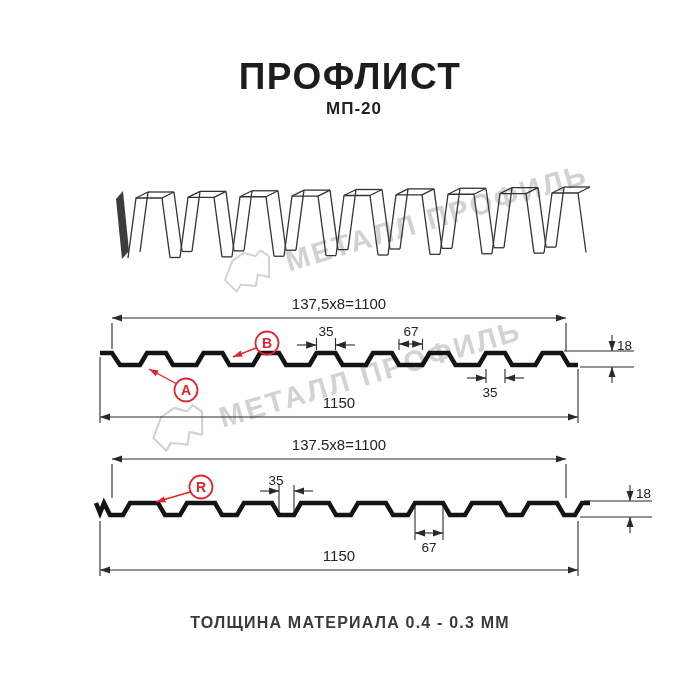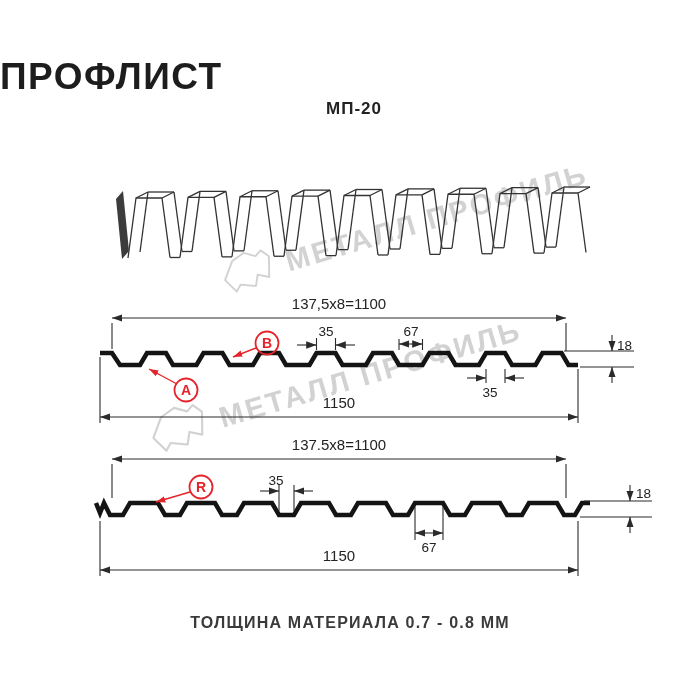--- a/index.html
+++ b/index.html
@@ -1,21 +1,21 @@
 <!DOCTYPE html>
 <html><head>
 <meta charset="utf-8">
 <style>
   html,body{margin:0;padding:0;}
   body{
     width:700px;height:700px;position:relative;background:#ffffff;
     font-family:"Liberation Sans", sans-serif;overflow:hidden;
   }
   .page-title{
-    position:absolute;left:0;top:56px;width:700px;text-align:left;
+    position:absolute;left:0;top:56px;width:700px;text-align:center;
     font-size:37px;font-weight:800;letter-spacing:1.5px;color:#1d1d1d;
   }
   .page-subtitle{
     position:absolute;left:4px;top:99px;width:700px;text-align:center;
     font-size:17px;font-weight:700;letter-spacing:1px;color:#222;
   }
   .footer-note{
     position:absolute;left:0;top:614px;width:700px;text-align:center;
     font-size:16px;font-weight:600;letter-spacing:1.2px;color:#3a3a3a;
   }
@@ -224,13 +224,13 @@
     <text class="dim" x="636" y="498" text-anchor="start" font-size="13.5">18</text>
   </g>
 
   <g>
     <line x1="190" y1="492" x2="156" y2="502" stroke="#e5232b" stroke-width="1.4" marker-end="url(#ahr)"></line>
     <circle cx="201" cy="487" r="11.5" fill="none" stroke="#e5232b" stroke-width="1.8"></circle>
     <text x="201" y="492" text-anchor="middle" font-size="14" font-weight="bold" fill="#e5232b">R</text>
   </g>
 </svg>
 
-<div class="footer-note">ТОЛЩИНА МАТЕРИАЛА 0.7 - 0.8 ММ</div>
+<div class="footer-note">ТОЛЩИНА МАТЕРИАЛА 0.4 - 0.3 ММ</div>
 
 </body></html>

